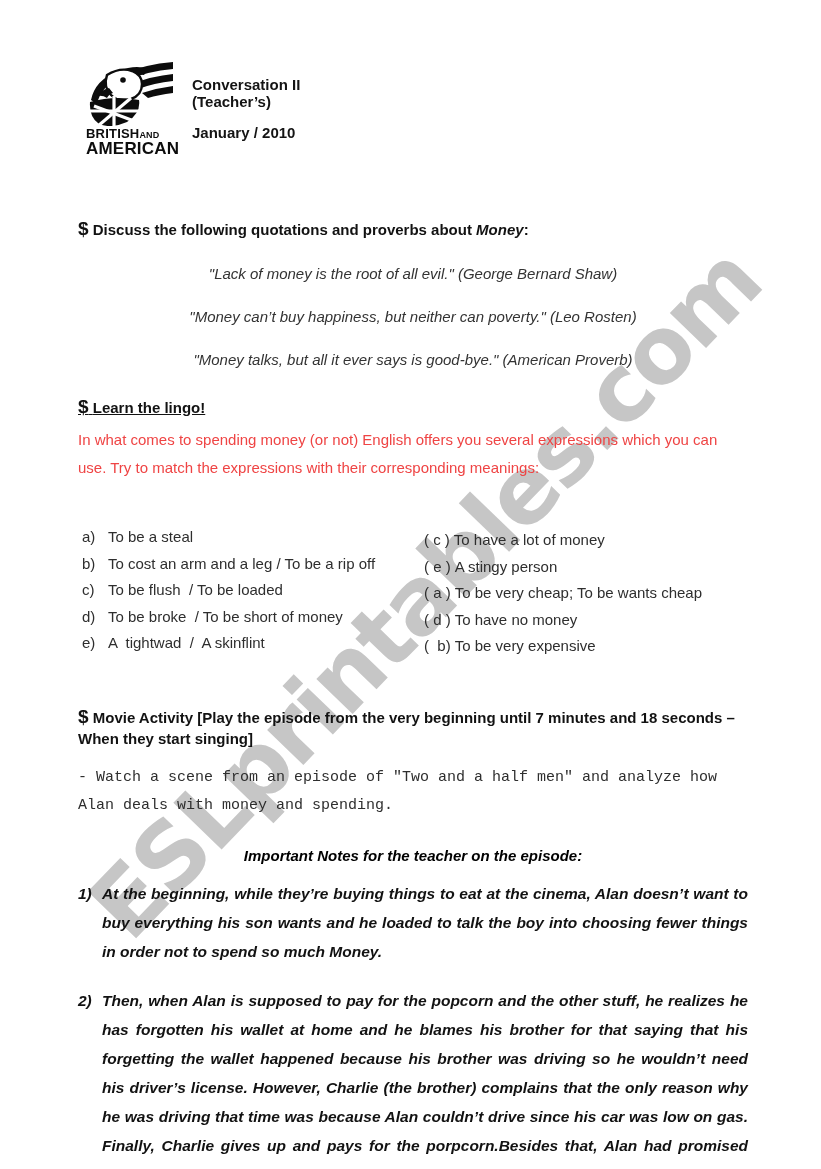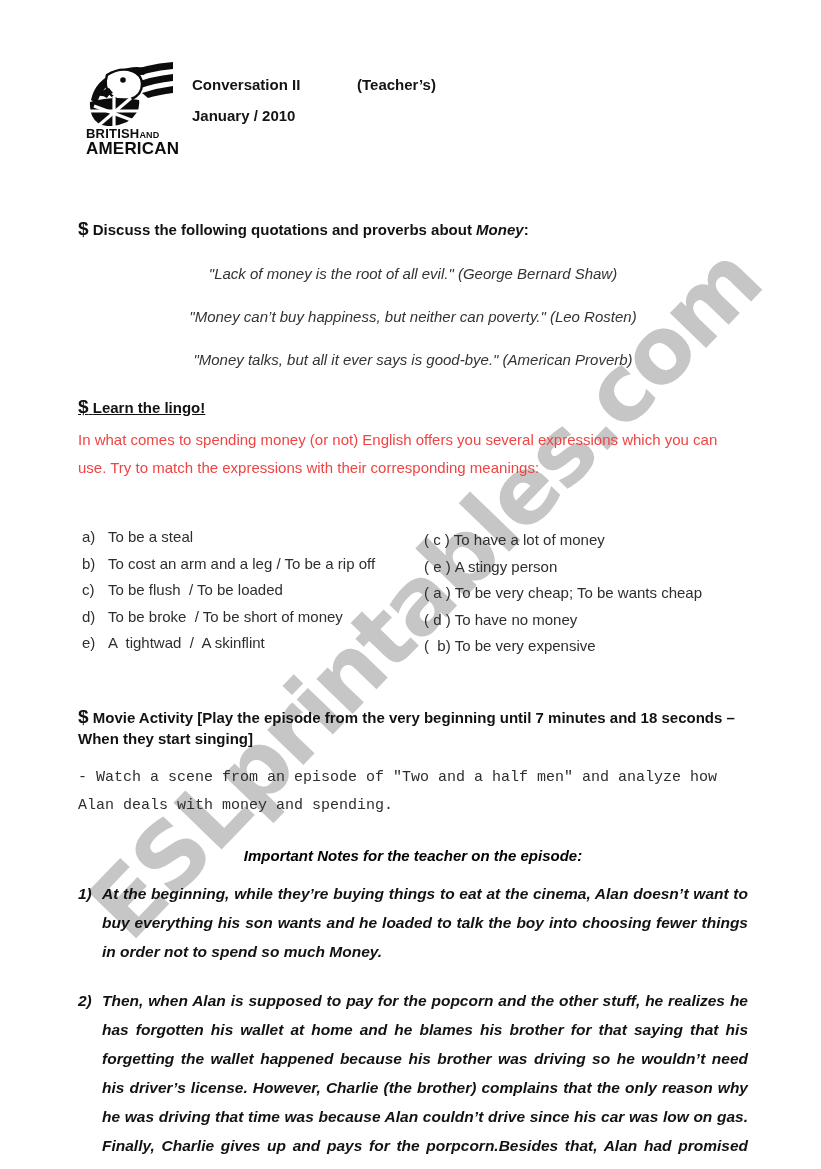--- a/index.html
+++ b/index.html
@@ -35,21 +35,21 @@
   }
   
   .header-row { display:flex; align-items:flex-start; height:96px; }
   .logo { width:100px; flex:none; margin-left:8px; }
   .logo svg { display:block; }
   .logo-text { font-weight:bold; color:#0d0d0d; line-height:13px; margin-top:1px; letter-spacing:0.2px; }
   .logo-line1 { font-size:13px; }
   .logo-small { font-size:9px; }
   .logo-line2 { font-size:17px; }
   .header-text { margin-left:6px; padding-top:14px; font-weight:bold; font-size:15px; color:#141414; }
-  .header-line1 { display:flex; }
+  .header-line1 { display:flex;flex-direction:column; }
   .doc-title { display:inline-block; min-width:165px; }
   .doc-date { margin-top:14px; }
   
   .sec-heading { font-size:15px; font-weight:bold; color:#121212; line-height:21.5px; }
   .sec-heading .dollar { font-size:19px; }
   .sec-discuss { margin-top:60px; }
   .sec-heading em { font-style:italic; }
   
   .quote {
     margin-top:23px;

